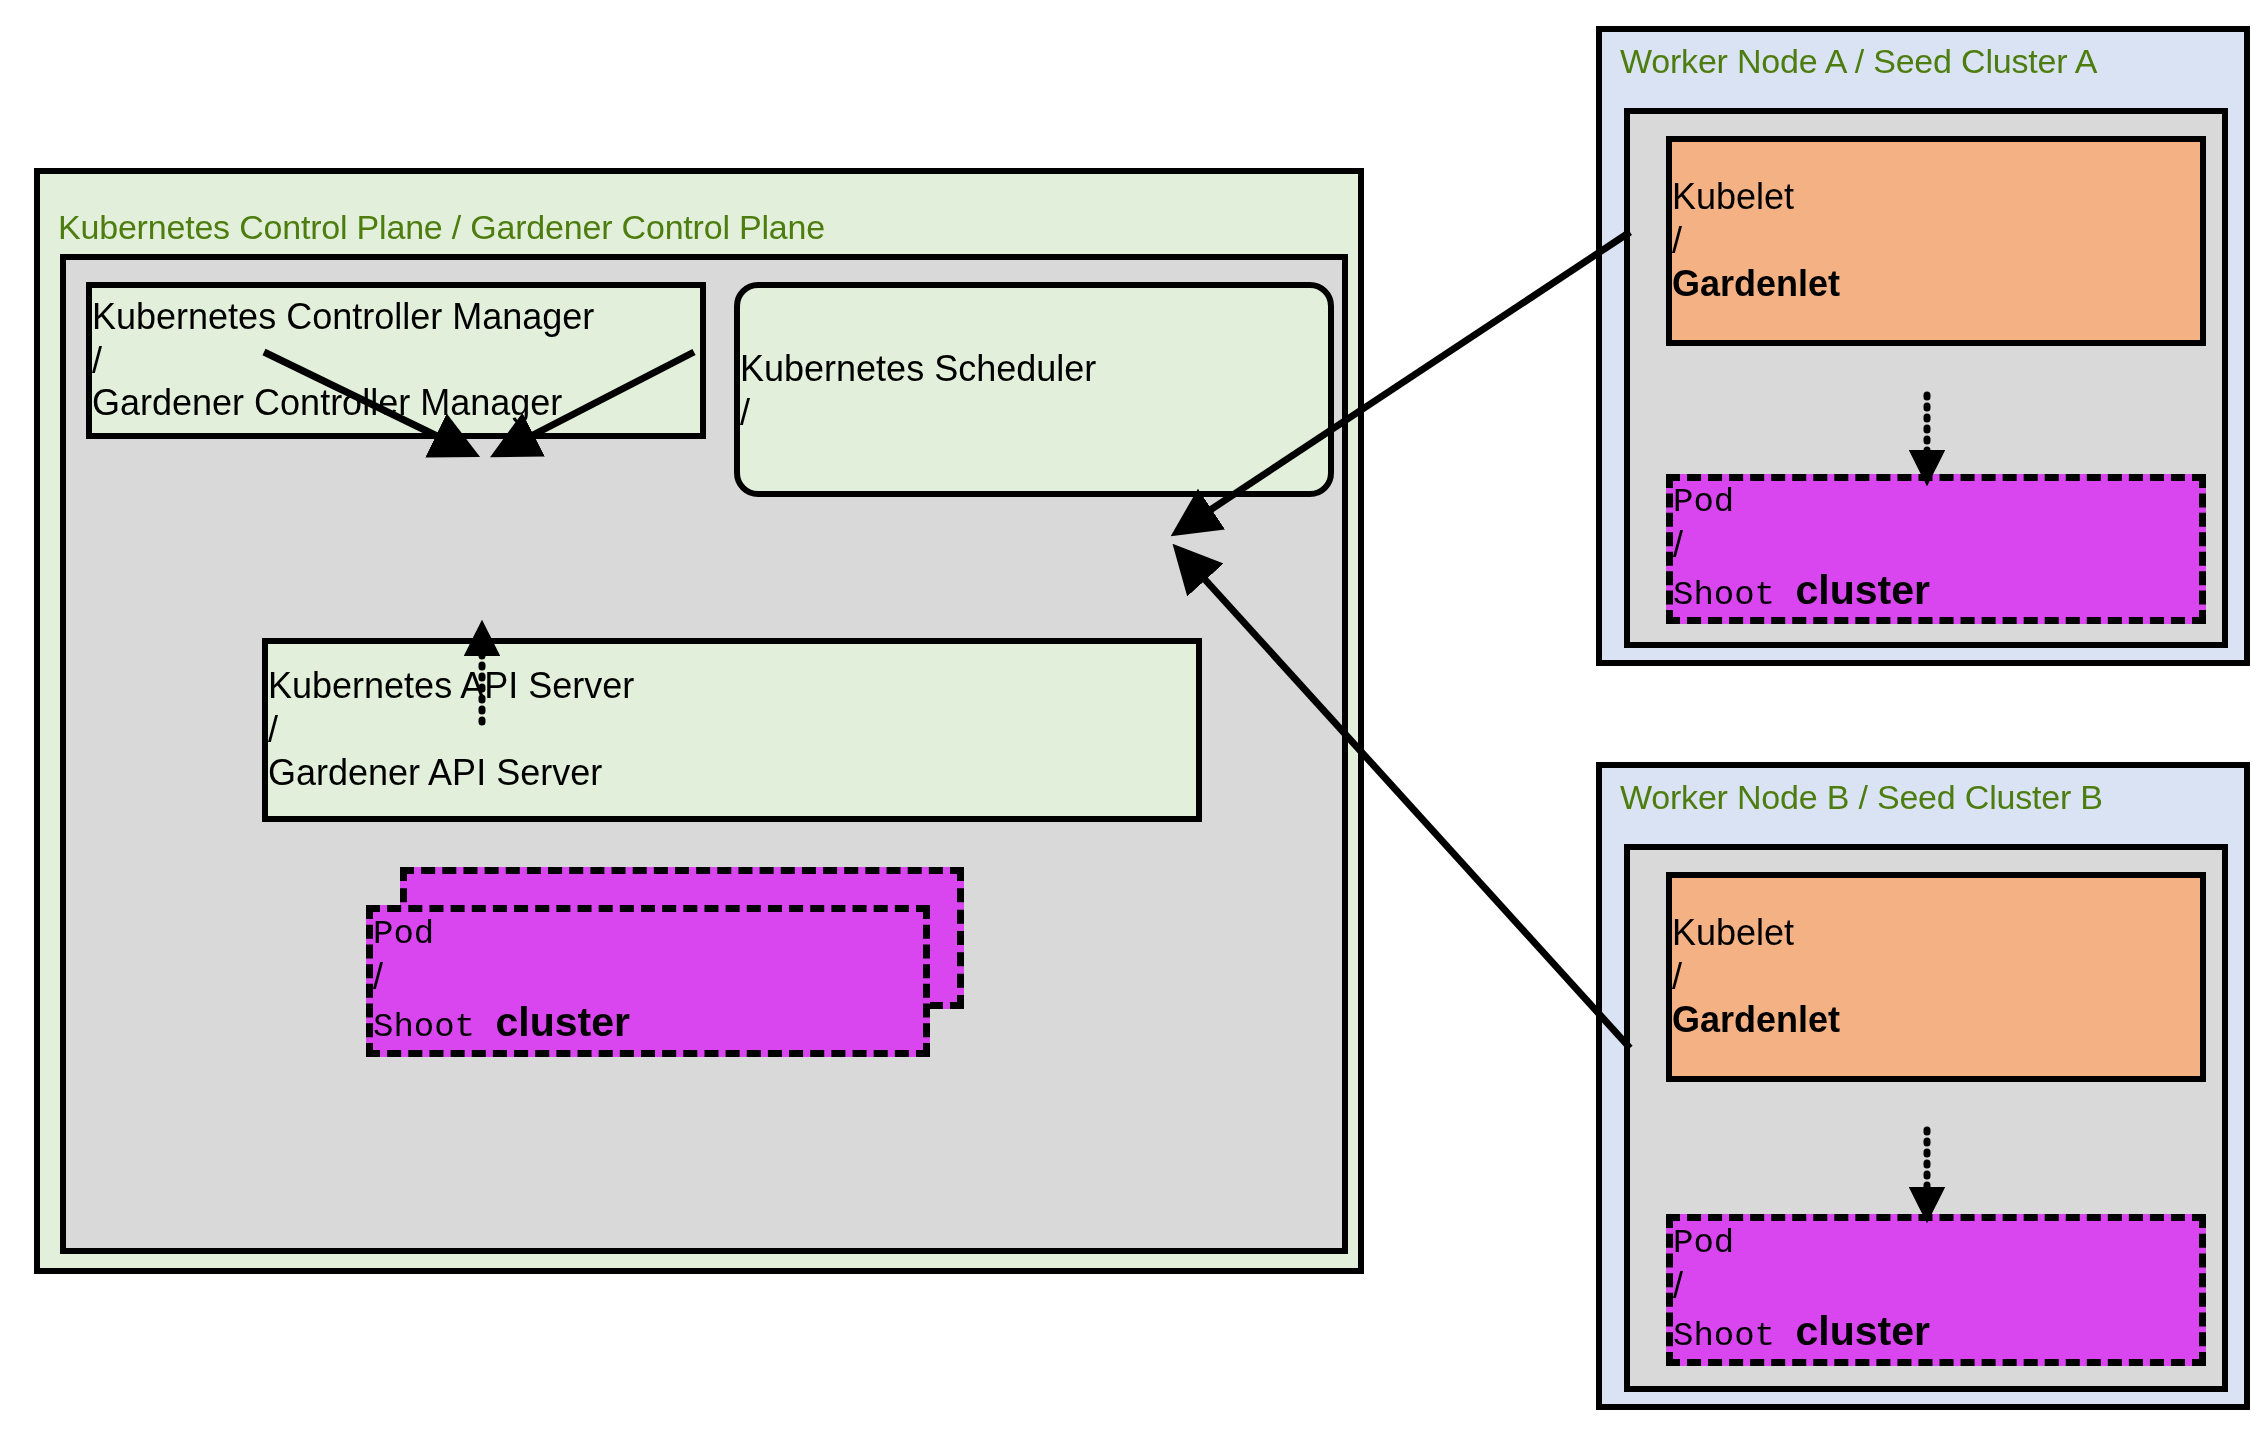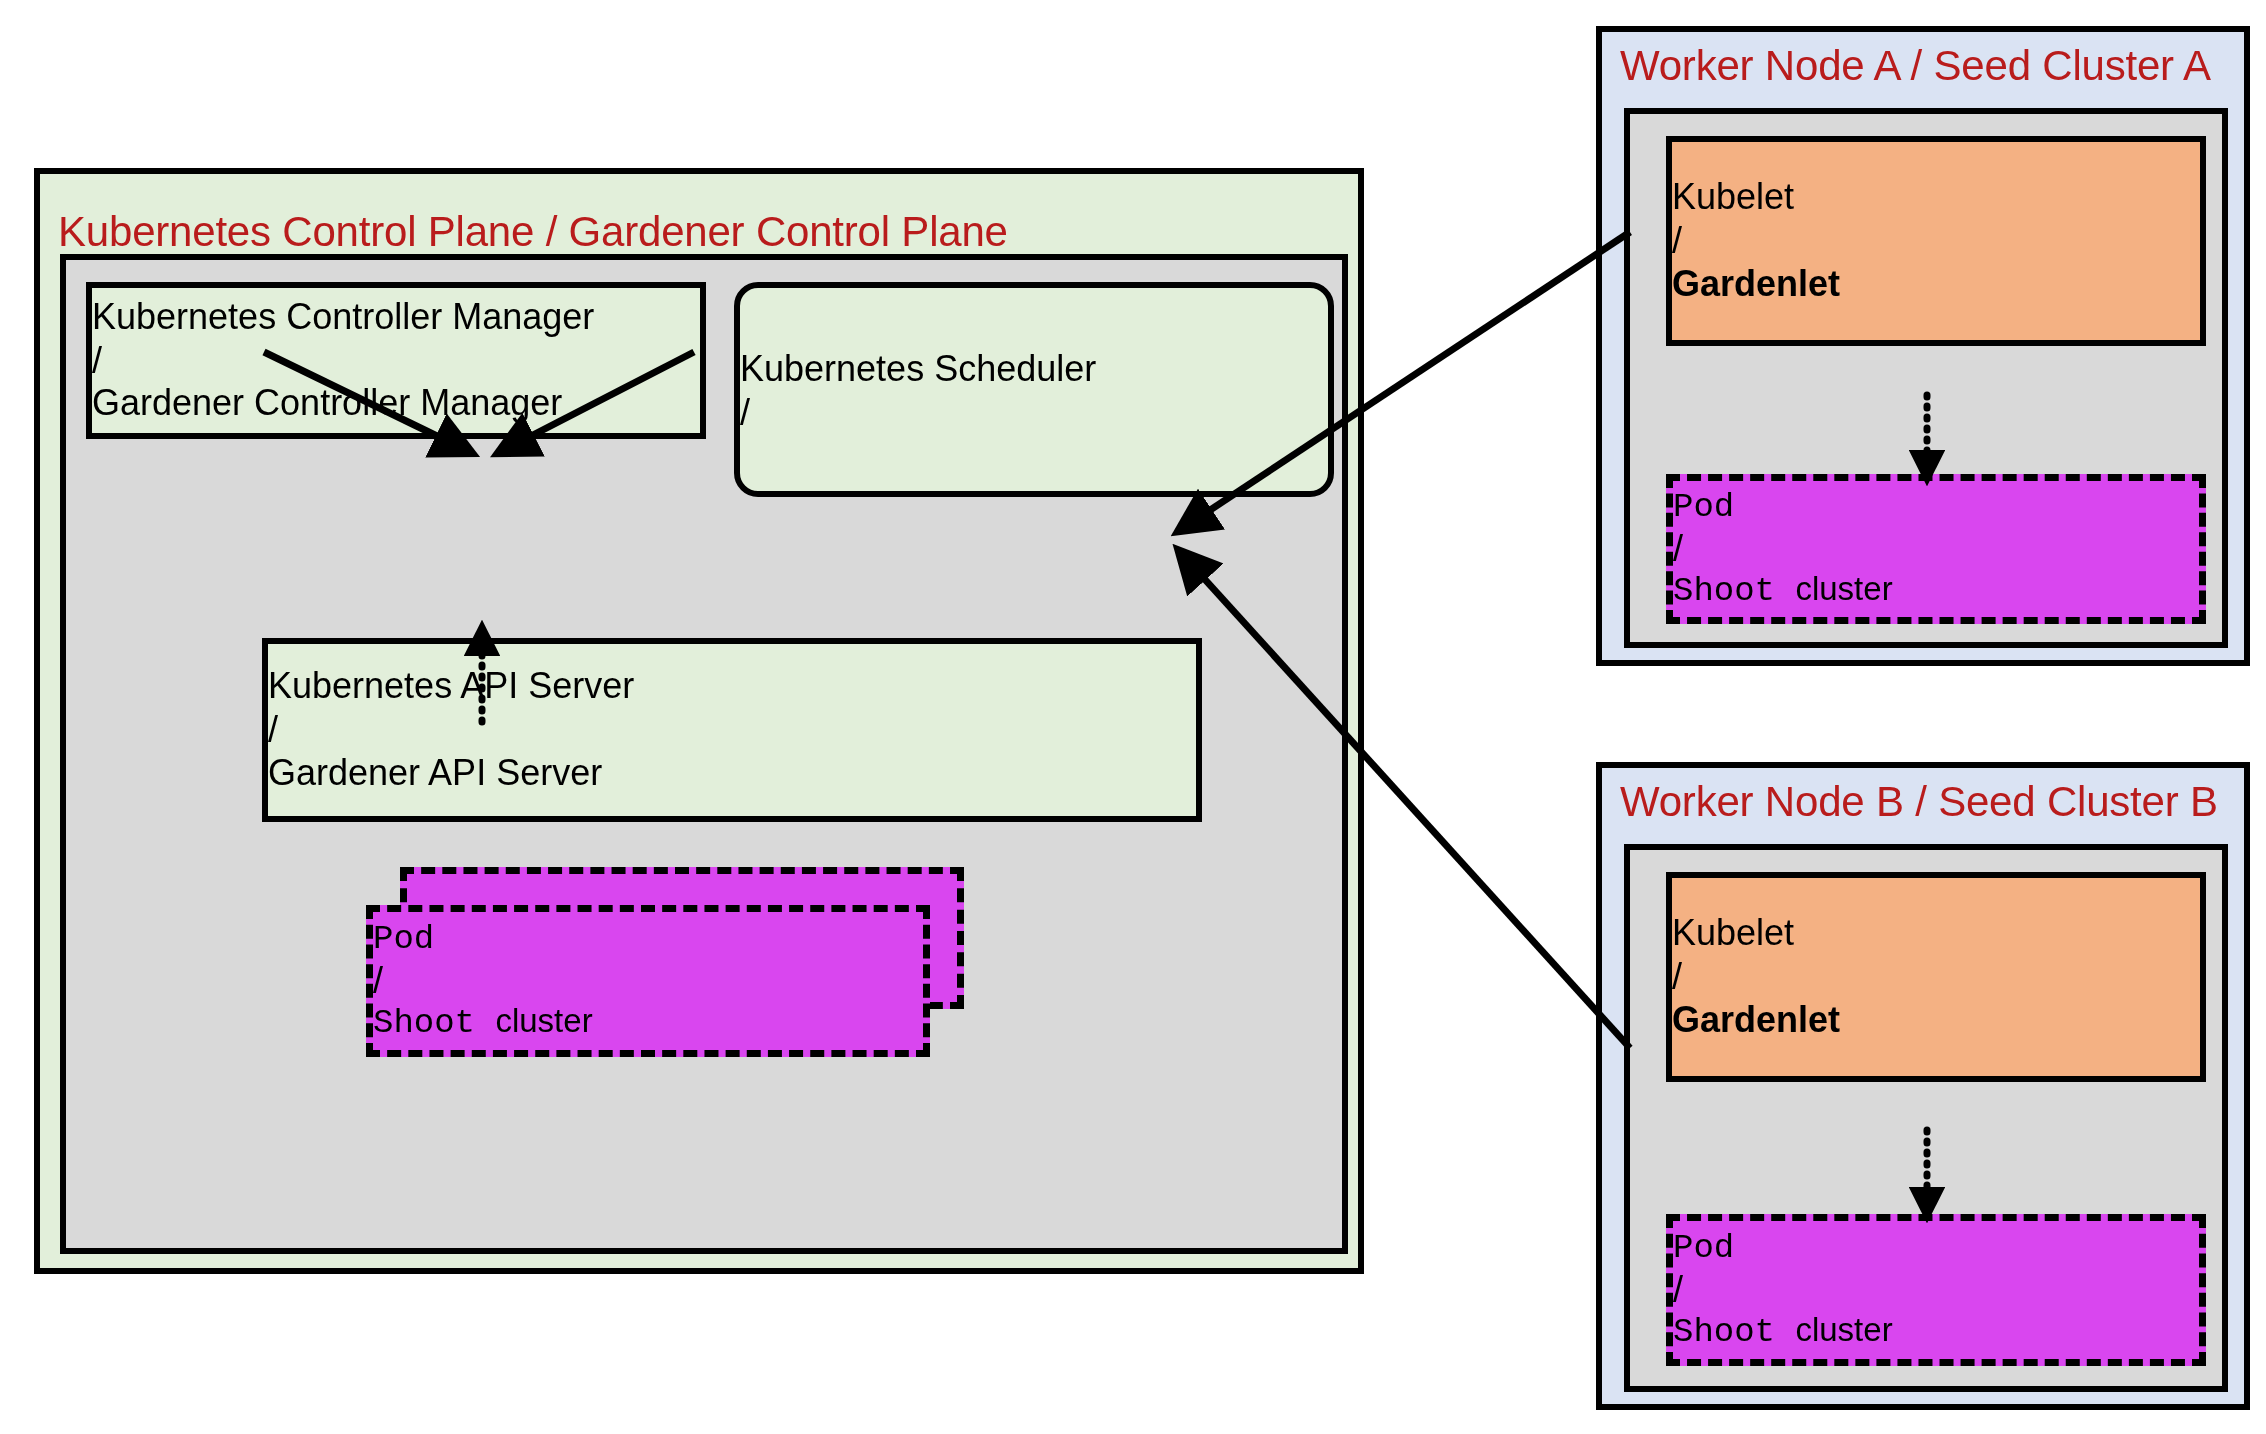--- a/index.html
+++ b/index.html
@@ -13,31 +13,31 @@
   .solid{border:6px solid #000;}
   .dashed{border:7px dashed #000;}
 
   .green{background:#e2efda;}
   .grey{background:#d9d9d9;}
   .blue{background:#dae3f3;}
   .orange{background:#f4b183;}
   .peach{background:#d946ef;}
 
   
-  .grp-title{position:absolute;font-size:42px;color:#b91c1c;white-space:nowrap;
+  .grp-title{position:absolute;font-size:34px;color:#4d7c0f;white-space:nowrap;
              letter-spacing:-0.2px;}
 
   
   .lbl{position:absolute;left:0;top:0;width:100%;height:100%;
        display:flex;flex-direction:column;align-items:flex-start;justify-content:center;
        text-align:center;line-height:1.30;}
   .lbl .ln{font-size:36px;color:#000;white-space:nowrap;}
   .lbl .ln.b{font-weight:bold;}
   .lbl .ln.mono{font-family:"Liberation Mono","DejaVu Sans Mono",monospace;font-size:34px;}
-  .lbl .ln .bold-sans{font-family:"Liberation Sans","DejaVu Sans",sans-serif;font-weight:normal;font-size:33px;}
+  .lbl .ln .bold-sans{font-family:"Liberation Sans","DejaVu Sans",sans-serif;font-weight:bold;font-size:41px;}
   .lbl .sep{font-size:36px;color:#000;line-height:1.1;}
 
   svg.overlay{position:absolute;left:0;top:0;width:2266px;height:1434px;
               pointer-events:none;overflow:visible;}
 </style>
 </head>
 <body>
 
 <div class="stage">
 

